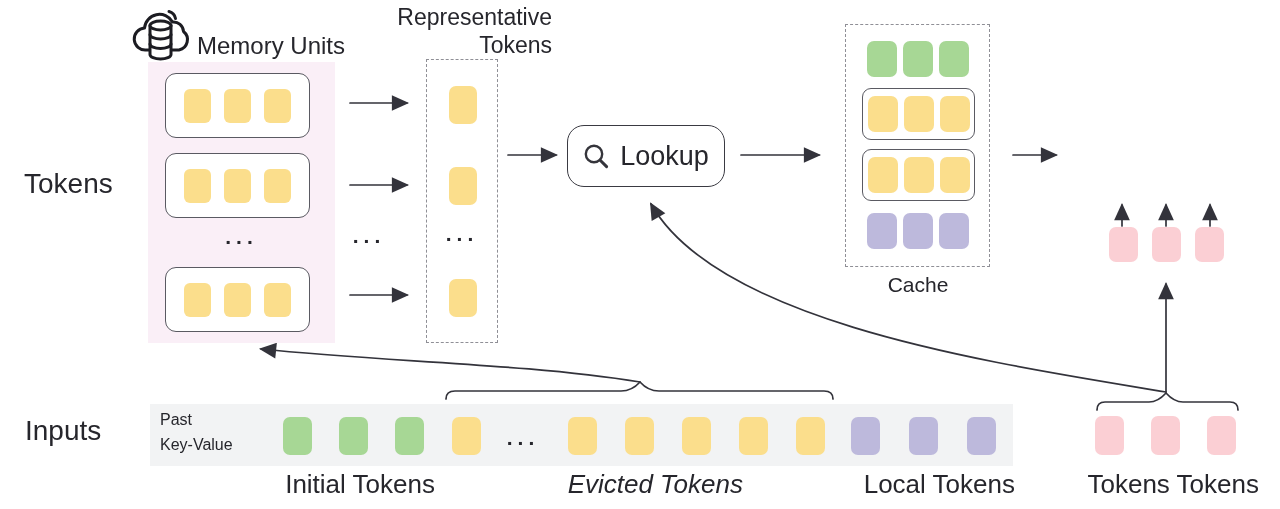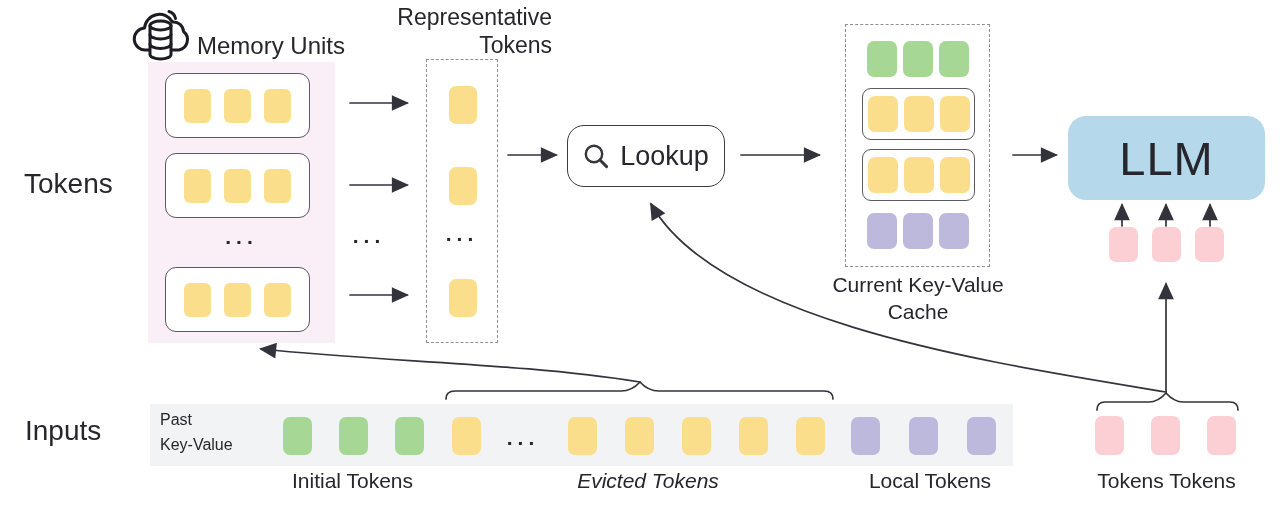--- a/index.html
+++ b/index.html
@@ -59,21 +59,21 @@
   .past-kv{left:160px;top:407px;font-size:16px;line-height:25px;}
   .trow{display:flex;}
   .trow .token{width:29px;height:38px;border-radius:7px;}
   .t-initial{left:283px;top:417px;gap:27px;}
   .t-evb{left:452px;top:417px;}
   .strip-dots{left:500px;top:426px;width:46px;text-align:center;}
   .t-eva{left:568px;top:417px;gap:28px;}
   .t-local{left:851px;top:417px;gap:29px;}
   .t-current{left:1095px;top:416px;gap:27px;}
   .t-current .token{height:39px;}
-  .grp-label{top:469px;text-align:center;font-size:21px;}
+  .grp-label{top:469px;text-align:right;font-size:26px;}
   .gl-initial{left:270px;width:165px;}
   .gl-evicted{left:553px;width:190px;font-style:italic;}
   .gl-local{left:845px;width:170px;}
   .gl-current{left:1074px;width:185px;}
 </style>
 </head>
 <body>
 
 <div id="stage">
 
@@ -179,27 +179,23 @@
         <span class="token" style="background: rgb(251, 222, 140);"></span>
         <span class="token" style="background: rgb(251, 222, 140);"></span>
       </div>
     <div class="kv-row k4">
         <span class="token" style="background: rgb(189, 185, 220);"></span>
         <span class="token" style="background: rgb(189, 185, 220);"></span>
         <span class="token" style="background: rgb(189, 185, 220);"></span>
       </div>
   </div>
   <div class="abs kv-label two-line">
-    <span>Current Key-Value</span>
     <span>Cache</span>
   </div>
 
-  <div class="abs llm-box">
-    <span>LLM</span>
-  </div>
   <div class="abs llm-in">
       <span class="token" style="background: rgb(251, 207, 212);"></span>
       <span class="token" style="background: rgb(251, 207, 212);"></span>
       <span class="token" style="background: rgb(251, 207, 212);"></span>
     </div>
 
   <div class="abs inputs-label">Inputs</div>
   <div class="abs strip"></div>
   <div class="abs past-kv two-line">
     <span>Past</span>

